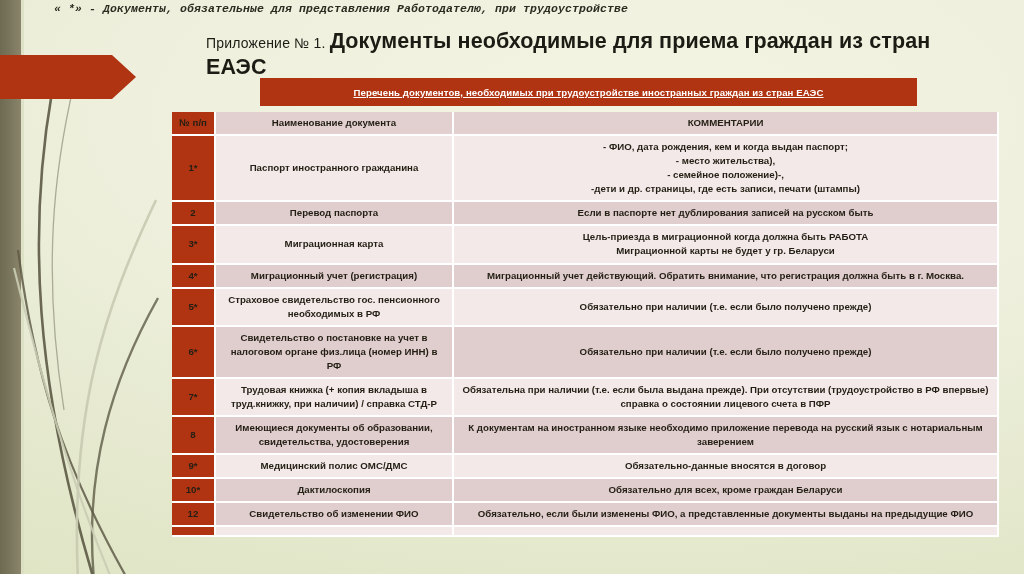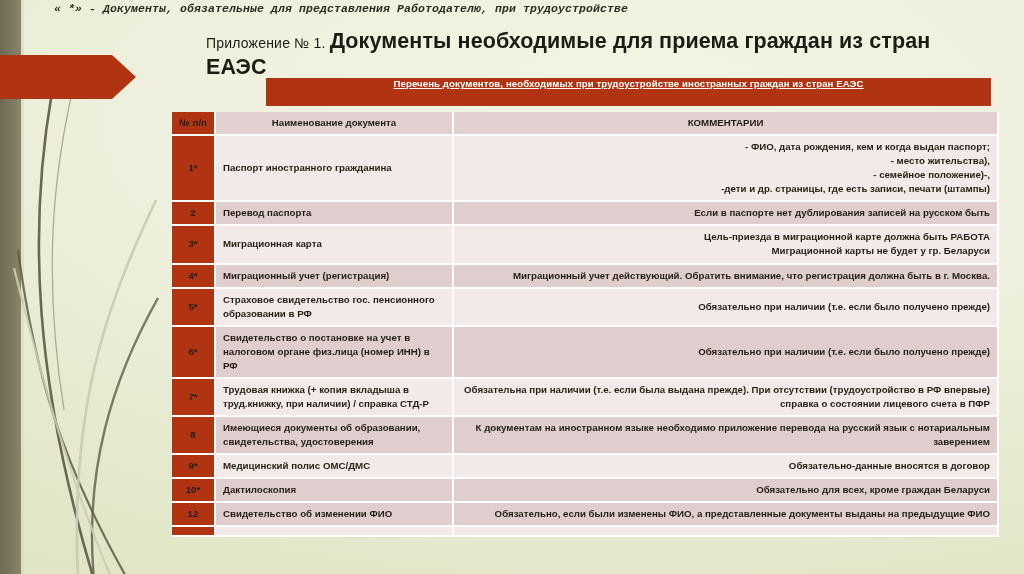--- a/index.html
+++ b/index.html
@@ -88,26 +88,27 @@
   }
   .title-main {
     font-size: 21.5px;
     font-weight: bold;
     letter-spacing: .1px;
   }
 
   
   .caption-band {
     position: absolute;
-    left: 266px;
+    left: 260px;
     top: 78px;
-    width: 725px;
+    width: 657px;
     height: 28px;
     background: #b03412;
     display: flex;
+    align-items: center;
     justify-content: center;
   }
   .caption-band span {
     font-size: 9.6px;
     font-weight: bold;
     color: #ffffff;
     text-decoration: underline;
     letter-spacing: .1px;
     white-space: nowrap;
   }
@@ -155,22 +156,22 @@
     margin-left: 24px;
   }
 
   
   td.num {
     background: #b03412;
     color: #ffffff;
     text-align: center;
     font-size: 10px;
   }
-  td.name { text-align: left; }
-  td.com  { text-align: right; }
+  td.name { text-align: center; }
+  td.com  { text-align: center; }
   tr.shade td.name, tr.shade td.com { background: #e0cdcd; }
   tr.plain td.name, tr.plain td.com { background: #f2e9e8; }
 
   td.com .line { display: block; }
 </style>
 </head>
 <body>
 
 <div class="slide">
 
@@ -229,34 +230,34 @@
             <td class="num">2</td>
             <td class="name">Перевод паспорта</td>
             <td class="com">
               <span class="line">Если в паспорте нет дублирования записей на русском быть</span>
             </td>
           </tr>
           <tr class="plain">
             <td class="num">3*</td>
             <td class="name">Миграционная карта</td>
             <td class="com">
-              <span class="line">Цель-приезда в миграционной карте  должна быть РАБОТА</span>
+              <span class="line">Цель-приезда в миграционной когда  должна быть РАБОТА</span>
               <span class="line">Миграционной карты не будет у гр. Беларуси</span>
             </td>
           </tr>
           <tr class="shade">
             <td class="num">4*</td>
             <td class="name">Миграционный учет (регистрация)</td>
             <td class="com">
               <span class="line">Миграционный учет действующий. Обратить внимание, что регистрация должна быть в г. Москва.</span>
             </td>
           </tr>
           <tr class="plain">
             <td class="num">5*</td>
-            <td class="name">Страховое свидетельство гос. пенсионного образовании в РФ</td>
+            <td class="name">Страховое свидетельство гос. пенсионного необходимых в РФ</td>
             <td class="com">
               <span class="line">Обязательно при наличии (т.е. если было получено прежде)</span>
             </td>
           </tr>
           <tr class="shade">
             <td class="num">6*</td>
             <td class="name">Свидетельство о постановке на учет в налоговом органе физ.лица (номер ИНН) в РФ</td>
             <td class="com">
               <span class="line">Обязательно при наличии (т.е. если было получено прежде)</span>
             </td>

